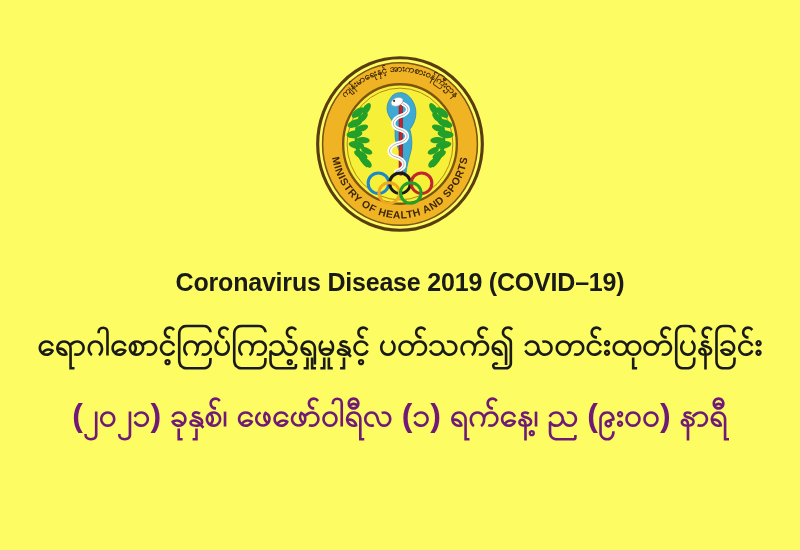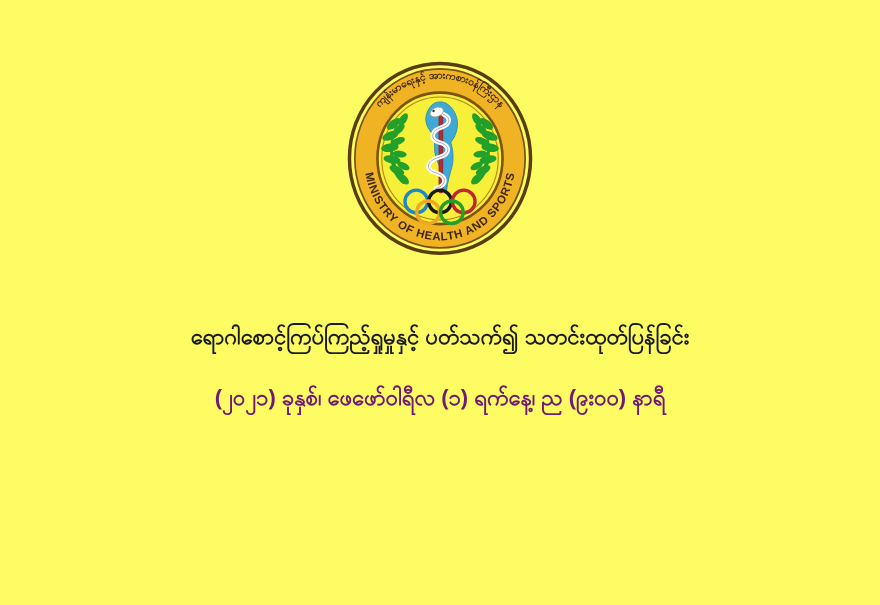--- a/index.html
+++ b/index.html
@@ -54,21 +54,21 @@
     letter-spacing: -0.2px;
     color: #1a1a1a;
     line-height: 1.15;
     margin: 0;
     white-space: nowrap;
   }
 
   .line-mm {
     font-family: "Liberation Sans", "DejaVu Sans", sans-serif;
     font-weight: bold;
-    font-size: 20px;
+    font-size: 32px;
     color: #1a1a1a;
     line-height: 1.35;
     margin: 0;
     white-space: nowrap;
   }
 
   #line-2 { margin-top: 26px; }
   #line-3 { margin-top: 28px; }
 </style>
 </head>
@@ -161,19 +161,20 @@
         <circle cx="78" cy="140" r="10.5" stroke="#1c88c8"></circle>
         <circle cx="100" cy="140" r="10.5" stroke="#1a1a1a"></circle>
         <circle cx="122" cy="140" r="10.5" stroke="#c0272d"></circle>
         <circle cx="89" cy="150" r="10.5" stroke="#f0a81e"></circle>
         <circle cx="111" cy="150" r="10.5" stroke="#22a02a"></circle>
       </g>
     </svg>
   </div>
 
   <div id="text-block">
+    <p id="line-1" class="line-en" style="color: rgb(26, 26, 26);">Coronavirus Disease 2019 (COVID–19)</p>
 
     <p id="line-2" class="line-mm" style="color: rgb(26, 26, 26);">ရောဂါစောင့်ကြပ်ကြည့်ရှုမှုနှင့် ပတ်သက်၍ သတင်းထုတ်ပြန်ခြင်း</p>
 
     <p id="line-3" class="line-mm" style="color: #701a75;">(၂၀၂၁) ခုနှစ်၊ ဖေဖော်ဝါရီလ (၁) ရက်နေ့၊ ည (၉း၀၀) နာရီ</p>
   </div>
 
 </div>
 
 </body></html>

